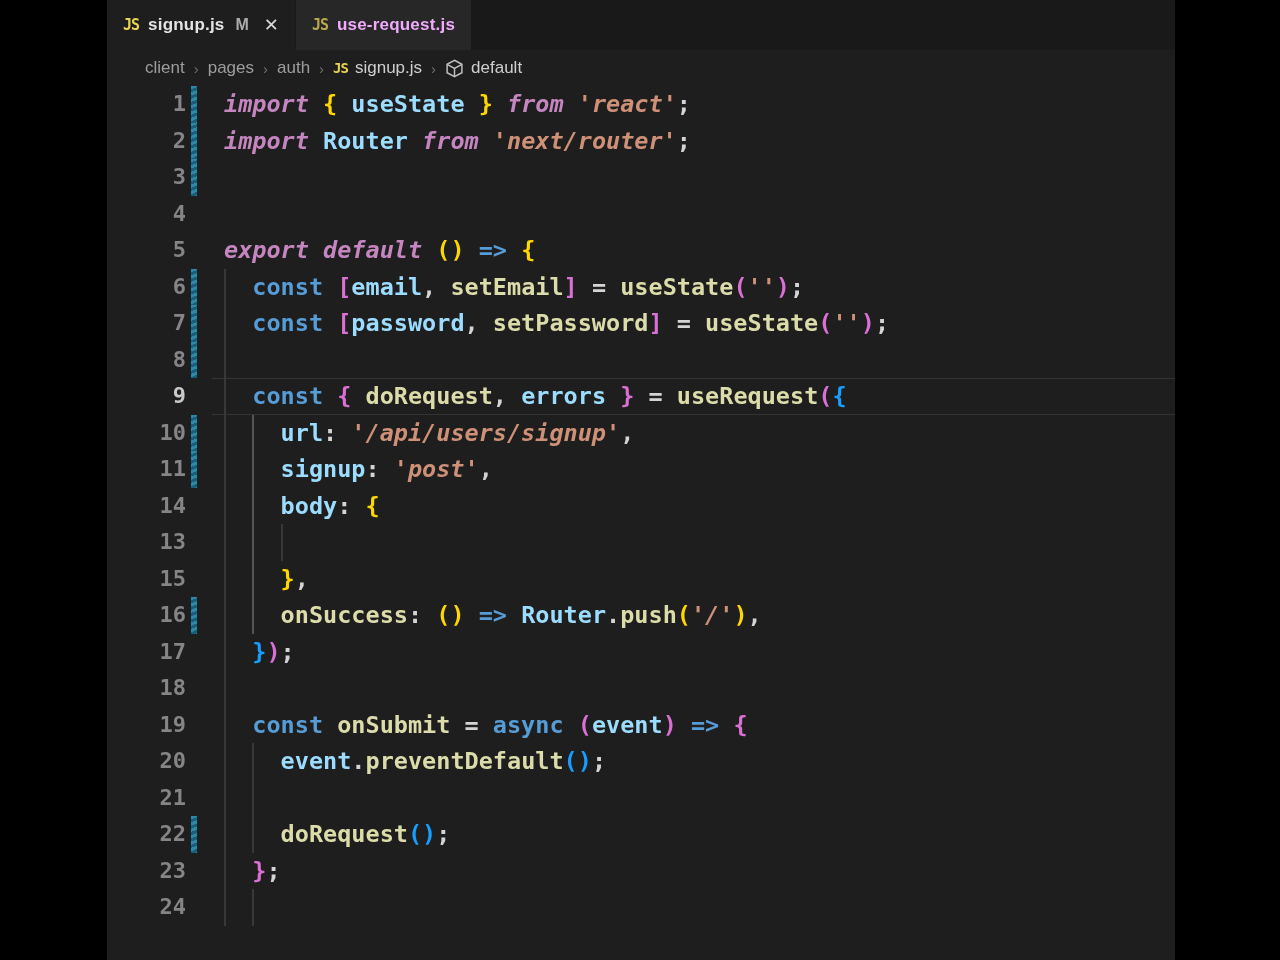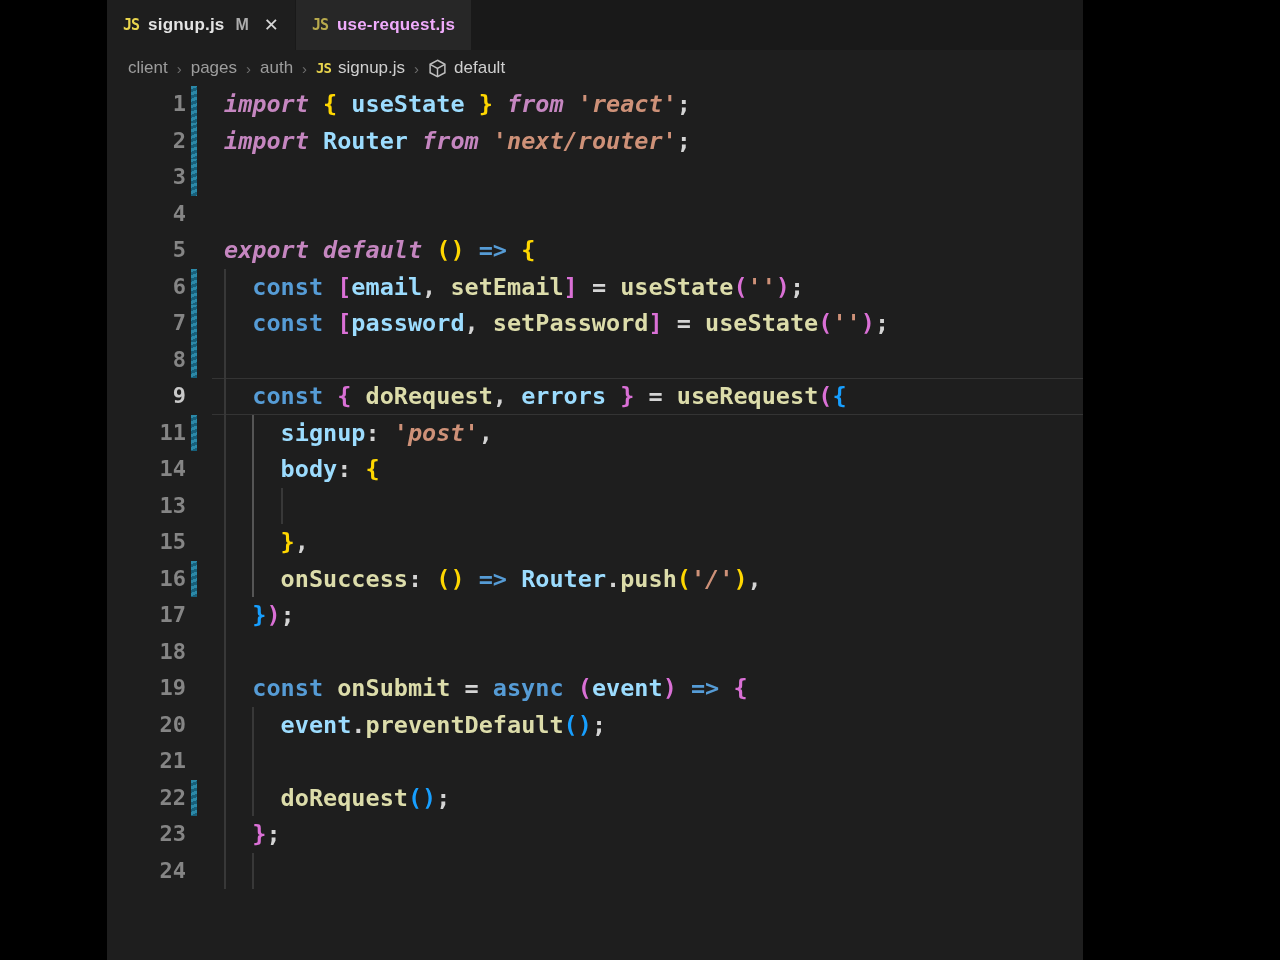--- a/index.html
+++ b/index.html
@@ -1,34 +1,34 @@
 <!DOCTYPE html>
 <html style="--kw: #C586C0; --st: #569CD6; --var: #9CDCFE; --fn: #DCDCAA; --str: #CE9178; --pun: #D4D4D4; --b1: #FFD700; --b2: #DA70D6; --b3: #179FFF; --modified_gutter: #1B81A8; --js_icon: #E8D44D;"><head>
 <meta charset="utf-8">
 <style>
   * { margin:0; padding:0; box-sizing:border-box; }
   html,body { width:1280px; height:960px; background:#000; overflow:hidden; }
   body { font-family:"Liberation Sans", sans-serif; }
 
-  .app { position:absolute; left:107px; top:0; width:976px; height:960px; background:#1e1e1e; }
+  .app { position:absolute; left:107px; top:0; width:1068px; height:960px; background:#1e1e1e; }
 
   
   .tabbar { position:relative; height:50px; background:#191919; display:flex; align-items:stretch; }
   .tab { display:flex; align-items:center; padding:0 16px; gap:9px; cursor:pointer; }
   .tab.active { background:#1e1e1e; }
   .tab.inactive { background:#272727; border-left:1px solid #191919; }
   .js-badge { font-family:"DejaVu Sans Mono", monospace; font-weight:bold; font-size:15px; color:#e8d44d; letter-spacing:-1px; }
   .tab.inactive .js-badge { color:#b7a94c; }
   .tab-title { font-size:17px; font-weight:600; color:#e4e4e4; letter-spacing:.2px; }
   .tab.inactive .tab-title { color:#f0abfc; }
   .tab-mod-badge { font-size:16px; font-weight:600; color:#acacac; margin-left:2px; }
   .tab-close { font-size:18px; color:#d6d6d6; margin-left:6px; cursor:pointer; }
 
   
-  .breadcrumbs { height:36px; display:flex; align-items:center; padding-left:21px; gap:9px;
+  .breadcrumbs { height:36px; display:flex; align-items:center; padding-left:38px; gap:9px;
                  font-size:17px; color:#9d9d9d; background:#1e1e1e; }
   .crumb { display:flex; align-items:center; gap:7px; cursor:pointer; }
   .crumb-sep { color:#6e6e6e; font-size:15px; }
   .crumb .js-badge { font-size:14px; }
   .crumb.bright { color:#cfcfcf; }
   .ns-icon svg { display:block; }
 
   
   .editor { position:relative; font-family:"DejaVu Sans Mono", monospace; font-size:23.5px; font-weight:bold; }
   .code-line { position:relative; height:36.5px; line-height:36.5px; white-space:pre; }
@@ -100,20 +100,21 @@
   <div class="editor">
       <div class="code-line"><div class="line-num">1</div><div class="mod-bar"></div><span class="code-text"><span class="tok-kw">import </span><span class="tok-b1">{</span><span class="tok-pun"> </span><span class="tok-var">useState</span><span class="tok-pun"> </span><span class="tok-b1">}</span><span class="tok-pun"> </span><span class="tok-kw">from</span><span class="tok-pun"> </span><span class="tok-str">'react'</span><span class="tok-pun">;</span></span></div>
       <div class="code-line"><div class="line-num">2</div><div class="mod-bar"></div><span class="code-text"><span class="tok-kw">import </span><span class="tok-var">Router</span><span class="tok-pun"> </span><span class="tok-kw">from</span><span class="tok-pun"> </span><span class="tok-str">'next/router'</span><span class="tok-pun">;</span></span></div>
       <div class="code-line"><div class="line-num">3</div><div class="mod-bar"></div></div>
       <div class="code-line"><div class="line-num">4</div><span class="code-text"></span></div>
       <div class="code-line"><div class="line-num">5</div><span class="code-text"><span class="tok-kw">export </span><span class="tok-kw">default</span><span class="tok-pun"> </span><span class="tok-b1">(</span><span class="tok-b1">)</span><span class="tok-pun"> </span><span class="tok-st">=&gt;</span><span class="tok-pun"> </span><span class="tok-b1">{</span></span></div>
       <div class="code-line"><div class="line-num">6</div><div class="mod-bar"></div><div class="guide" style="left: 117px;"></div><span class="code-text"><span class="tok-pun">  </span><span class="tok-st">const </span><span class="tok-b2">[</span><span class="tok-var">email</span><span class="tok-pun">, </span><span class="tok-fn">setEmail</span><span class="tok-b2">]</span><span class="tok-pun"> = </span><span class="tok-fn">useState</span><span class="tok-b2">(</span><span class="tok-str">''</span><span class="tok-b2">)</span><span class="tok-pun">;</span></span></div>
       <div class="code-line"><div class="line-num">7</div><div class="mod-bar"></div><div class="guide" style="left: 117px;"></div><span class="code-text"><span class="tok-pun">  </span><span class="tok-st">const </span><span class="tok-b2">[</span><span class="tok-var">password</span><span class="tok-pun">, </span><span class="tok-fn">setPassword</span><span class="tok-b2">]</span><span class="tok-pun"> = </span><span class="tok-fn">useState</span><span class="tok-b2">(</span><span class="tok-str">''</span><span class="tok-b2">)</span><span class="tok-pun">;</span></span></div>
       <div class="code-line"><div class="line-num">8</div><div class="mod-bar"></div><div class="guide" style="left: 117px;"></div><span class="code-text"></span></div>
       <div class="code-line current"><div class="cur-overlay"></div><div class="line-num">9</div><div class="guide" style="left: 117px;"></div><span class="code-text"><span class="tok-pun">  </span><span class="tok-st">const </span><span class="tok-b2">{</span><span class="tok-pun"> </span><span class="tok-fn">doRequest</span><span class="tok-pun">, </span><span class="tok-var">errors</span><span class="tok-pun"> </span><span class="tok-b2">}</span><span class="tok-pun"> = </span><span class="tok-fn">useRequest</span><span class="tok-b2">(</span><span class="tok-b3">{</span></span></div>
+      <div class="code-line"><div class="line-num">10</div><div class="mod-bar"></div><div class="guide" style="left: 117px;"></div><div class="guide bright" style="left: 145.3px;"></div><span class="code-text"><span class="tok-pun">    </span><span class="tok-var">url</span><span class="tok-pun">: </span><span class="tok-str">'/api/users/signup'</span><span class="tok-pun">,</span></span></div>
       <div class="code-line"><div class="line-num">11</div><div class="mod-bar"></div><div class="guide" style="left: 117px;"></div><div class="guide bright" style="left: 145.3px;"></div><span class="code-text"><span class="tok-pun">    </span><span class="tok-var">signup</span><span class="tok-pun">: </span><span class="tok-str">'post'</span><span class="tok-pun">,</span></span></div>
       <div class="code-line"><div class="line-num">14</div><div class="guide" style="left: 117px;"></div><div class="guide bright" style="left: 145.3px;"></div><span class="code-text"><span class="tok-pun">    </span><span class="tok-var">body</span><span class="tok-pun">: </span><span class="tok-b1">{</span></span></div>
       <div class="code-line"><div class="line-num">13</div><div class="guide" style="left: 117px;"></div><div class="guide bright" style="left: 145.3px;"></div><div class="guide" style="left: 173.6px;"></div></div>
       <div class="code-line"><div class="line-num">15</div><div class="guide" style="left: 117px;"></div><div class="guide bright" style="left: 145.3px;"></div><span class="code-text"><span class="tok-pun">    </span><span class="tok-b1">}</span><span class="tok-pun">,</span></span></div>
       <div class="code-line"><div class="line-num">16</div><div class="mod-bar"></div><div class="guide" style="left: 117px;"></div><div class="guide bright" style="left: 145.3px;"></div><span class="code-text"><span class="tok-pun">    </span><span class="tok-fn">onSuccess</span><span class="tok-pun">: </span><span class="tok-b1">(</span><span class="tok-b1">)</span><span class="tok-pun"> </span><span class="tok-st">=&gt;</span><span class="tok-pun"> </span><span class="tok-var">Router</span><span class="tok-pun">.</span><span class="tok-fn">push</span><span class="tok-b1">(</span><span class="tok-str">'/'</span><span class="tok-b1">)</span><span class="tok-pun">,</span></span></div>
       <div class="code-line"><div class="line-num">17</div><div class="guide" style="left: 117px;"></div><span class="code-text"><span class="tok-pun">  </span><span class="tok-b3">}</span><span class="tok-b2">)</span><span class="tok-pun">;</span></span></div>
       <div class="code-line"><div class="line-num">18</div><div class="guide" style="left: 117px;"></div><span class="code-text"></span></div>
       <div class="code-line"><div class="line-num">19</div><div class="guide" style="left: 117px;"></div><span class="code-text"><span class="tok-pun">  </span><span class="tok-st">const </span><span class="tok-fn">onSubmit</span><span class="tok-pun"> = </span><span class="tok-st">async </span><span class="tok-b2">(</span><span class="tok-var">event</span><span class="tok-b2">)</span><span class="tok-pun"> </span><span class="tok-st">=&gt;</span><span class="tok-pun"> </span><span class="tok-b2">{</span></span></div>
       <div class="code-line"><div class="line-num">20</div><div class="guide" style="left: 117px;"></div><div class="guide" style="left: 145.3px;"></div><span class="code-text"><span class="tok-pun">    </span><span class="tok-var">event</span><span class="tok-pun">.</span><span class="tok-fn">preventDefault</span><span class="tok-b3">(</span><span class="tok-b3">)</span><span class="tok-pun">;</span></span></div>
       <div class="code-line"><div class="line-num">21</div><div class="guide" style="left: 117px;"></div><div class="guide" style="left: 145.3px;"></div><span class="code-text"></span></div>

